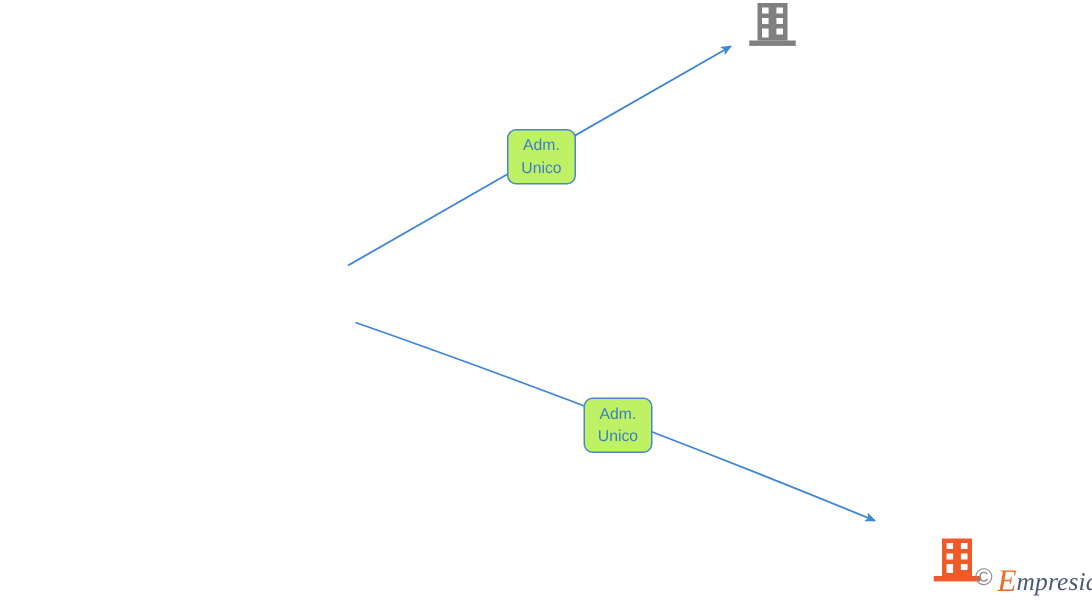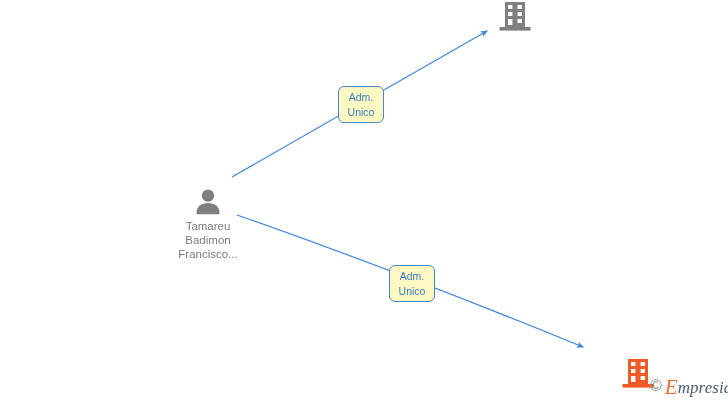--- a/index.html
+++ b/index.html
@@ -69,21 +69,21 @@
     width: 32px;
     height: 31px;
   }
 
   
   .rel-label {
     position: absolute;
     box-sizing: border-box;
     border: 1px solid #4a86c8;
     border-radius: 6px;
-    background: #fef9c3;
+    background: #bef264;
     color: #3b7ec4;
     font-size: 10.5px;
     line-height: 15px;
     font-family: "Liberation Sans", sans-serif;
     text-align: center;
     padding: 3px 0 0 0;
     white-space: pre-line;
   }
   .rel-label.label-a {
     left: 338px;
@@ -144,29 +144,20 @@
       <marker id="arrowhead" markerWidth="7" markerHeight="7" refX="5.2" refY="3" orient="auto" markerUnits="strokeWidth">
         <path d="M0,0.4 L6.2,3 L0,5.6 L1.5,3 Z" fill="#3d85d8"></path>
       </marker>
     </defs>
 
     <path d="M232,177 L487,31" fill="none" stroke="#3d85d8" stroke-width="1.2" marker-end="url(#arrowhead)"></path>
 
     <path d="M237,215 Q400,272 583,347" fill="none" stroke="#3d85d8" stroke-width="1.2" marker-end="url(#arrowhead)"></path>
   </svg>
 
-  <div class="person-node">
-    <svg class="person-icon" viewBox="0 0 32 32" xmlns="http://www.w3.org/2000/svg">
-      <circle cx="16" cy="10.2" r="6.6" fill="#808080"></circle>
-      <path d="M16,18.2 C8.6,18.2 3.8,22.4 3.8,27.6 L3.8,30 L28.2,30 L28.2,27.6 C28.2,22.4 23.4,18.2 16,18.2 Z" fill="#808080"></path>
-    </svg>
-    <div class="person-label">Tamareu
-Badimon
-Francisco...</div>
-  </div>
 
   <div class="company-node top-right">
     <svg class="company-icon" viewBox="0 0 32 31" xmlns="http://www.w3.org/2000/svg">
       <rect x="6" y="1" width="20" height="25" fill="#808080"></rect>
       <rect x="0.5" y="26" width="31" height="3.6" fill="#808080"></rect>
       <rect x="9" y="4" width="4.4" height="4" fill="#ffffff"></rect>
       <rect x="18.6" y="4" width="4.4" height="4" fill="#ffffff"></rect>
       <rect x="9" y="11" width="4.4" height="4" fill="#ffffff"></rect>
       <rect x="18.6" y="11" width="4.4" height="4" fill="#ffffff"></rect>
       <rect x="9" y="18" width="4.4" height="6" fill="#ffffff"></rect>

